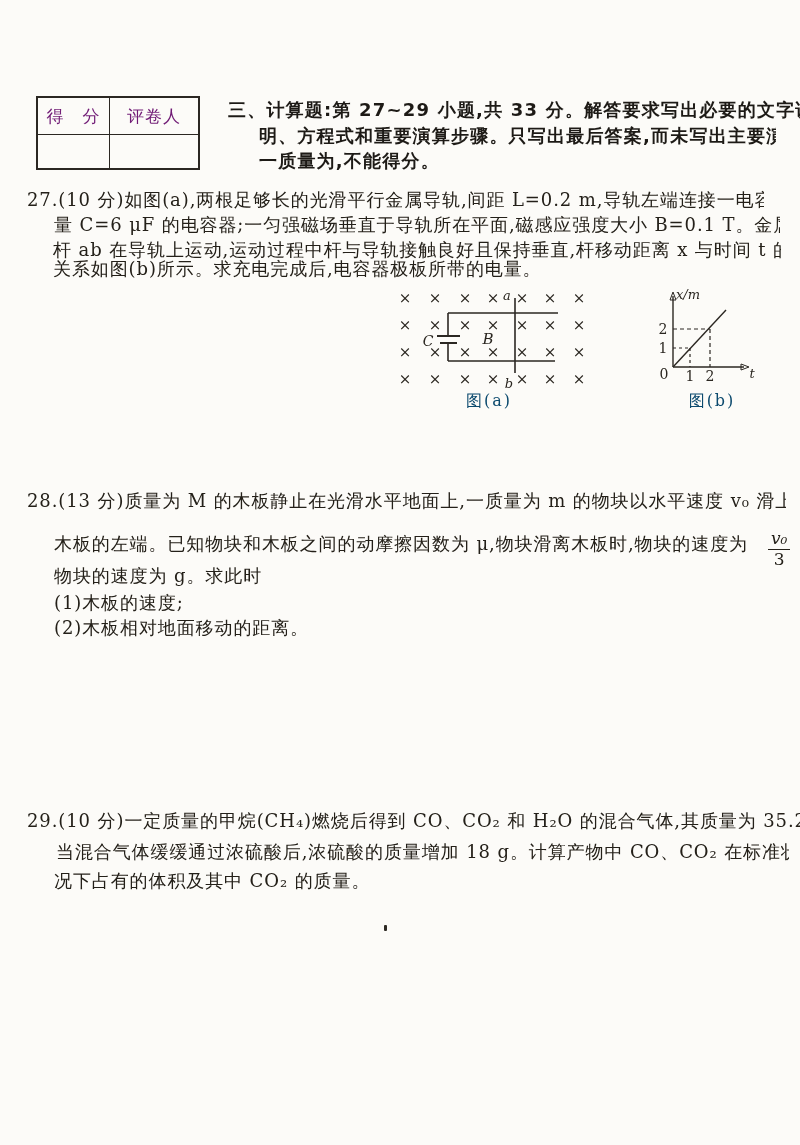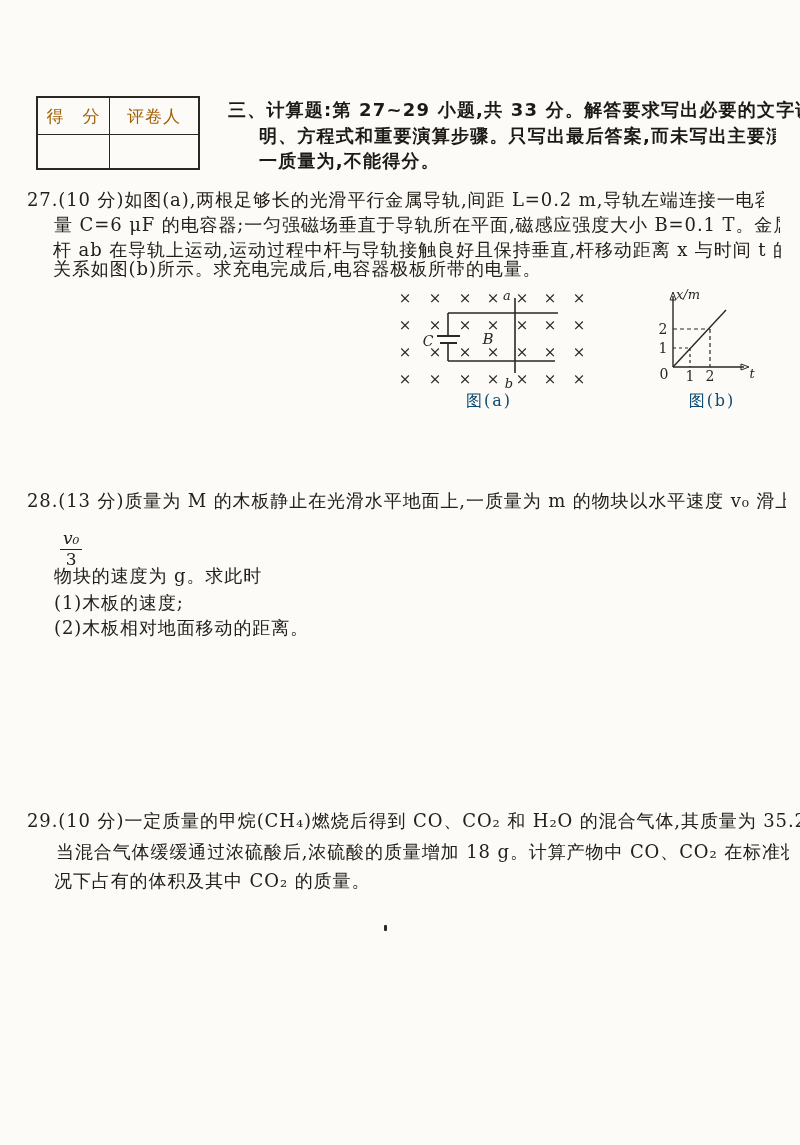--- a/index.html
+++ b/index.html
@@ -21,36 +21,36 @@
     vertical-align:bottom;height:22px;
   }
   #score-table{
     position:absolute;left:36px;top:96px;width:160px;height:70px;
     border:2px solid #2b2722;display:grid;
     grid-template-columns:72px 1fr;grid-template-rows:37px 1fr;
     background:#fcfbf8;
   }
   #score-table .cell{
     display:flex;align-items:center;justify-content:center;
-    font-size:17px;letter-spacing:1px;color:#a16207;
+    font-size:17px;letter-spacing:1px;color:#701a75;
   }
   #score-table .c1{border-right:1.6px solid #2b2722;}
   #score-table .r1{border-bottom:1.6px solid #2b2722;}
   .figsvg{position:absolute;}
   .figsvg text{fill:#2a2620;font-family:"DejaVu Serif","Liberation Serif",serif;}
   .figsvg .it{font-style:italic;}
   .figsvg line, .figsvg path{stroke:#2b2722;fill:none;}
   .fx{font-size:15px;}
   .cap{
     position:absolute;width:96px;text-align:center;
     font-size:16px;letter-spacing:2px;color:#0c4a6e;
   }
   .frac{
     display:inline-block;vertical-align:-15px;text-align:center;
-    line-height:1.05;font-size:17px;letter-spacing:0;margin-left:6px;
+    line-height:1.05;font-size:17px;letter-spacing:0;margin-left:20px;
   }
   .frac .num{display:block;border-bottom:1.5px solid #242019;padding:0 3px 1px;font-style:italic;}
   .frac .den{display:block;padding-top:1px;}
   #artifact-dot{
     position:absolute;left:384px;top:925px;width:3px;height:6px;
     background:#2e2a24;border-radius:1px;
   }
 </style>
 </head>
 <body>
@@ -151,21 +151,21 @@
   <text x="15" y="67" font-size="14" text-anchor="middle">1</text>
   <text x="42" y="95" font-size="14" text-anchor="middle">1</text>
   <text x="62" y="95" font-size="14" text-anchor="middle">2</text>
 </svg>
 <div class="cap" style="left:664px;top:391px">图(b)</div>
 
 <div class="ln" style="left:27px;top:490px">
   <span>28.(13 分)质量为 M 的木板静止在光滑水平地面上,一质量为 m 的物块以水平速度 v₀ 滑</span><span class="cut" style="width:11px">上</span>
 </div>
 <div class="ln" style="left:54px;top:530px">
-  <span class="frac"><span class="num">v₀</span><span class="den">3</span></span>
+  <span>木板的左端。已知物块和木板之间的动摩擦因数为 μ,物块滑离木板时,物块的速度为</span><span class="frac"><span class="num">v₀</span><span class="den">3</span></span>
 </div>
 <div class="ln" style="left:54px;top:565px">
   <span>物块的速度为 g。求此时</span>
 </div>
 <div class="ln" style="left:54px;top:592px">
   <span>(1)木板的速度;</span>
 </div>
 <div class="ln" style="left:54px;top:617px">
   <span>(2)木板相对地面移动的距离。</span>
 </div>

